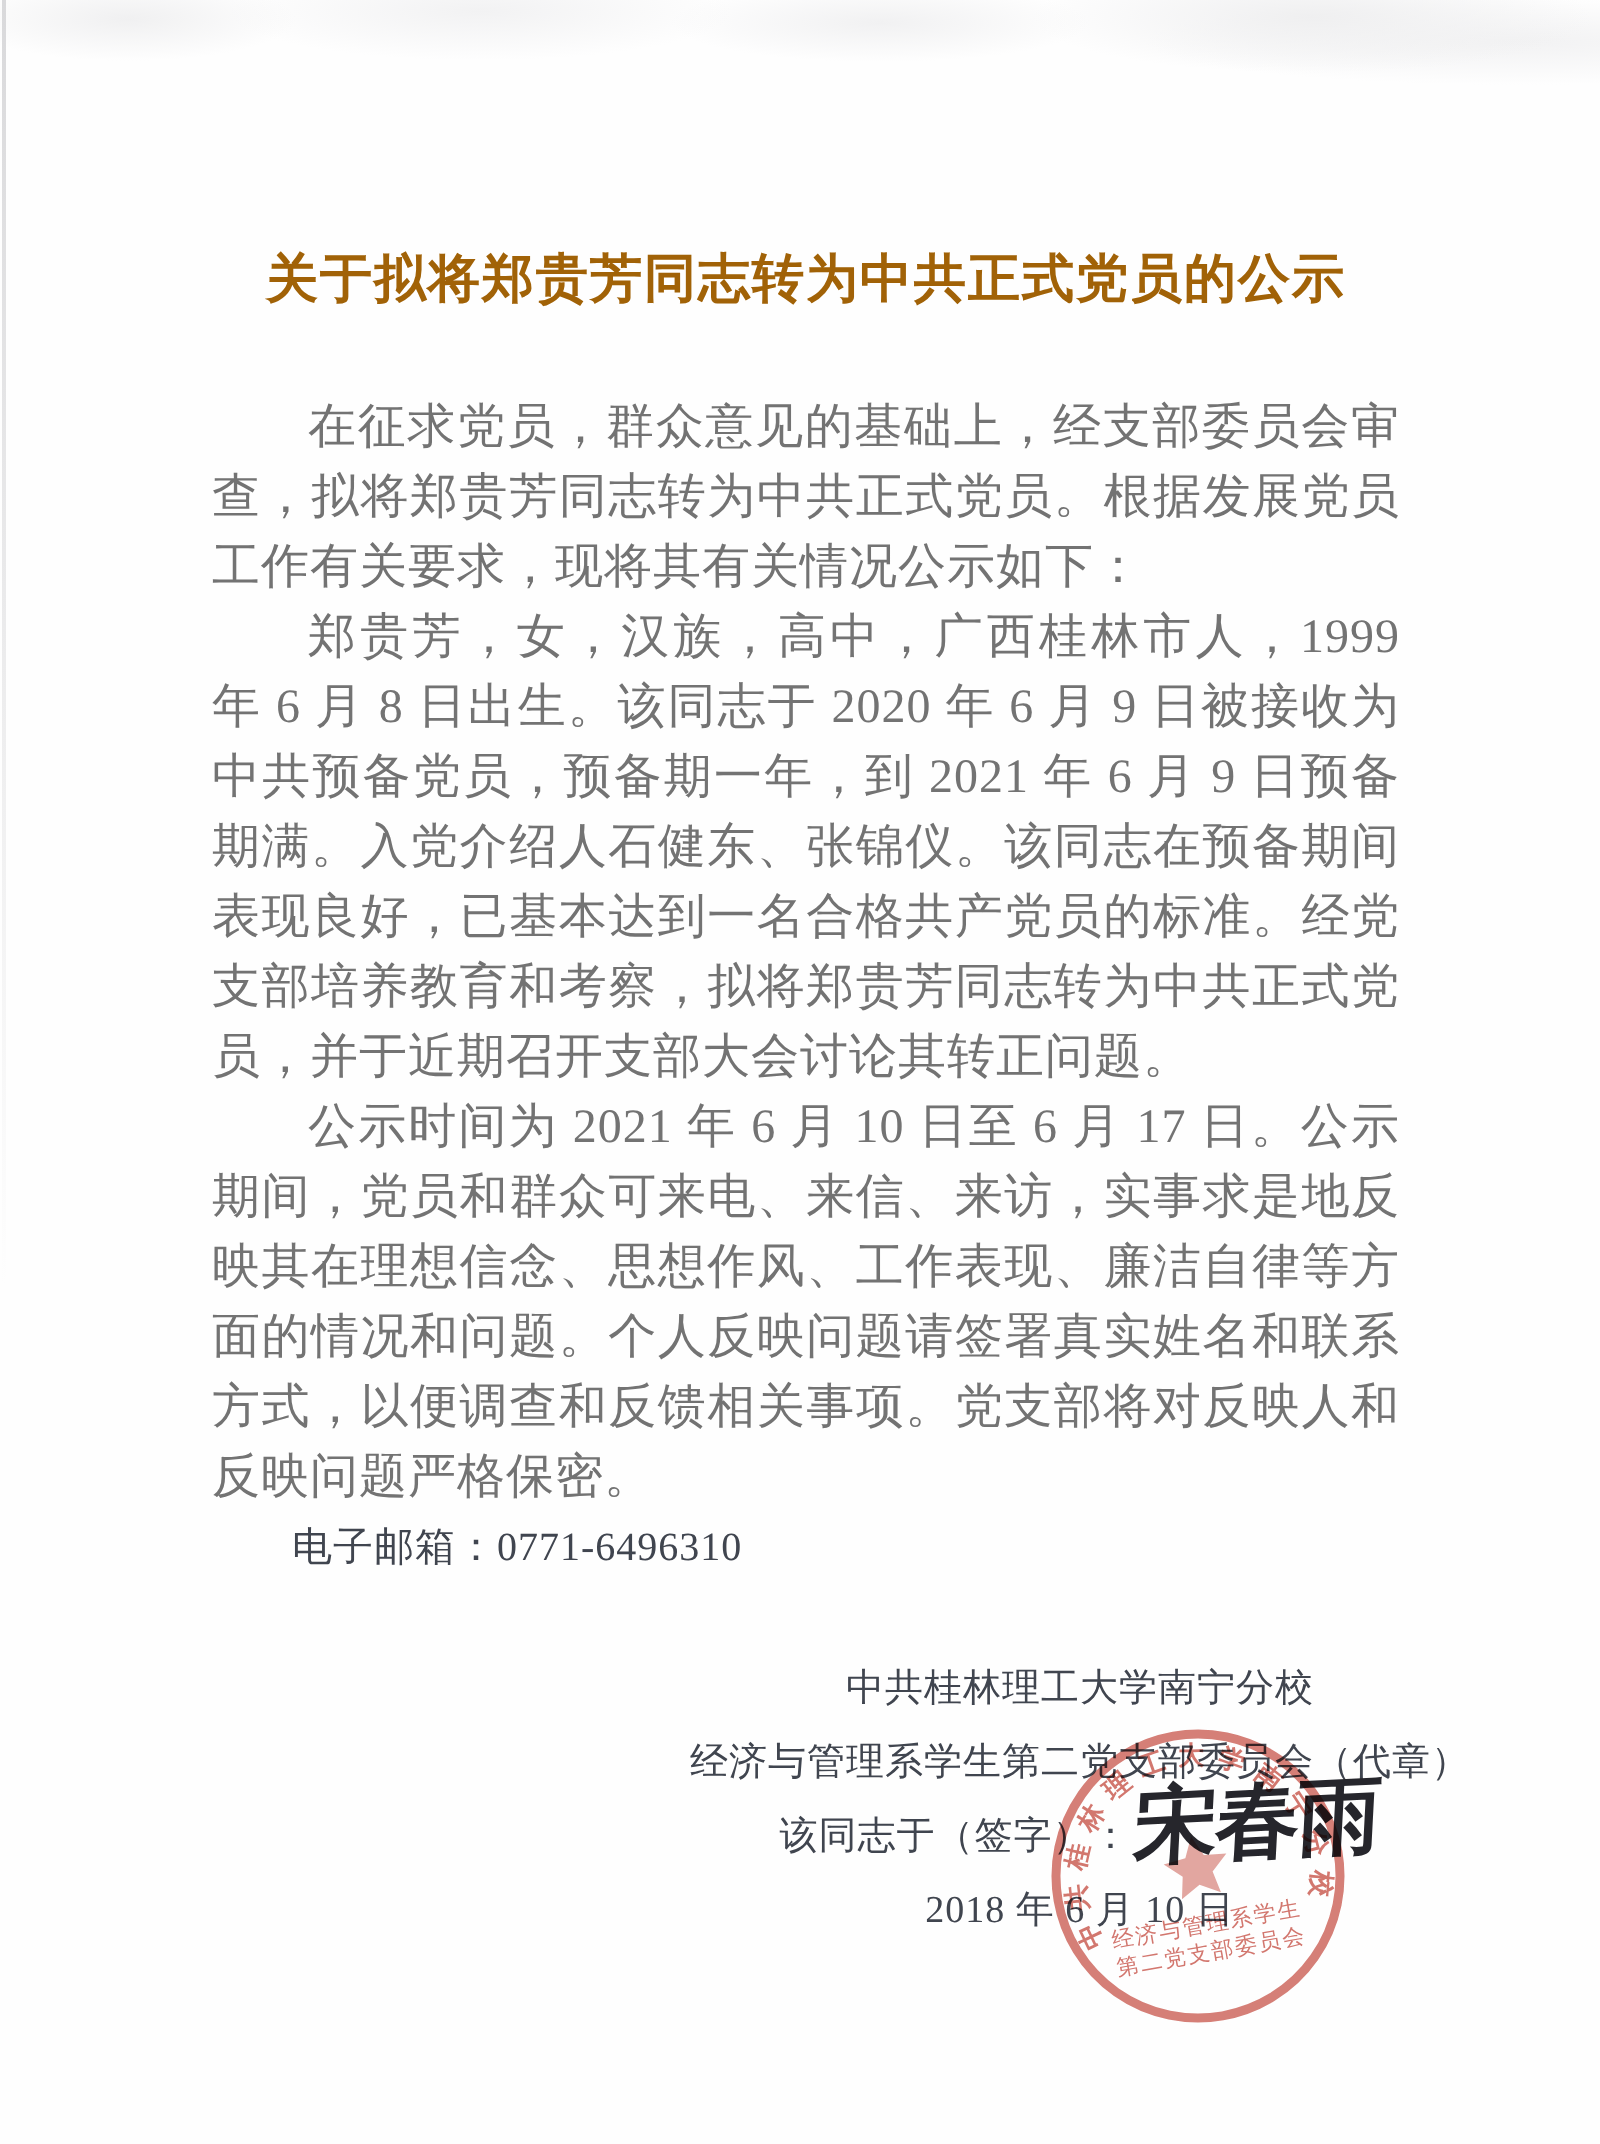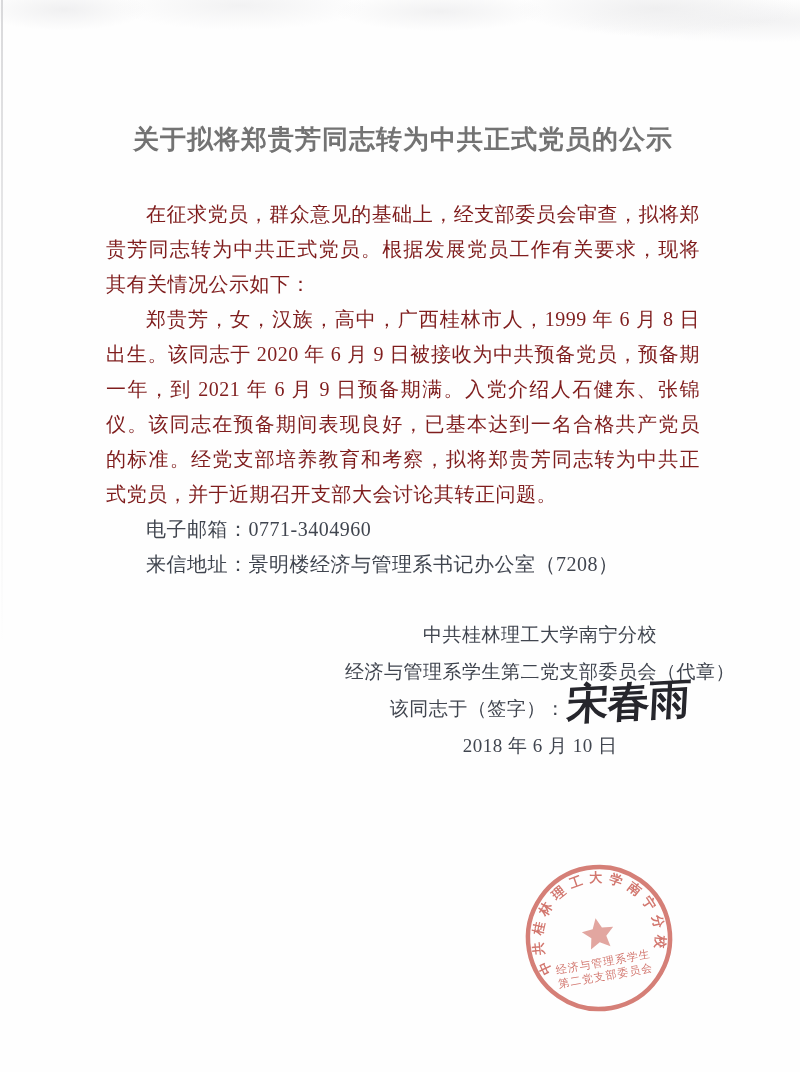--- a/index.html
+++ b/index.html
@@ -34,29 +34,29 @@
   .content {
     position: absolute; left: 106px; top: 0; width: 594px;
   }
   .doc-title {
     margin-top: 122px;
     margin-bottom: 40px;
     text-align: center;
     font-size: 26px;
     font-weight: bold;
     letter-spacing: 1px;
-    color: #737373;
+    color: #a16207;
   }
   .para {
-    font-size: 20px;
+    font-size: 24px;
     line-height: 35px;
     text-align: justify;
     text-indent: 2em;
     letter-spacing: 0.5px;
-    color: #7f1d1d;
+    color: #737373;
   }
   .contact-line {
     font-size: 20px;
     line-height: 35px;
     text-indent: 2em;
     letter-spacing: 0.5px;
     color: #40454f;
     white-space: nowrap;
   }
   .sign-block {
@@ -101,23 +101,23 @@
 </head>
 <body>
 
 <div class="page">
   <div class="content">
 
     <h1 class="doc-title">关于拟将郑贵芳同志转为中共正式党员的公示</h1>
 
     <p class="para">在征求党员，群众意见的基础上，经支部委员会审查，拟将郑贵芳同志转为中共正式党员。根据发展党员工作有关要求，现将其有关情况公示如下：</p>
     <p class="para">郑贵芳，女，汉族，高中，广西桂林市人，1999 年 6 月 8 日出生。该同志于 2020 年 6 月 9 日被接收为中共预备党员，预备期一年，到 2021 年 6 月 9 日预备期满。入党介绍人石健东、张锦仪。该同志在预备期间表现良好，已基本达到一名合格共产党员的标准。经党支部培养教育和考察，拟将郑贵芳同志转为中共正式党员，并于近期召开支部大会讨论其转正问题。</p>
+    <p class="para">公示时间为 2021 年 6 月 10 日至 6 月 17 日。公示期间，党员和群众可来电、来信、来访，实事求是地反映其在理想信念、思想作风、工作表现、廉洁自律等方面的情况和问题。个人反映问题请签署真实姓名和联系方式，以便调查和反馈相关事项。党支部将对反映人和反映问题严格保密。</p>
 
-    <div class="contact-line"><span>电子邮箱：</span><span>0771-3404960</span></div>
-    <div class="contact-line"><span>来信地址：</span><span>景明楼经济与管理系书记办公室（7208）</span></div>
+    <div class="contact-line"><span>电子邮箱：</span><span>0771-6496310</span></div>
 
     <div class="sign-block">
       <div class="sign-line">中共桂林理工大学南宁分校</div>
       <div class="sign-line">经济与管理系学生第二党支部委员会（代章）</div>
       <div class="sign-line"><span>该同志于（签字）：</span><span class="signature-name">宋春雨</span></div>
       <div class="sign-line">2018 年 6 月 10 日</div>
     </div>
 
   </div>
 

